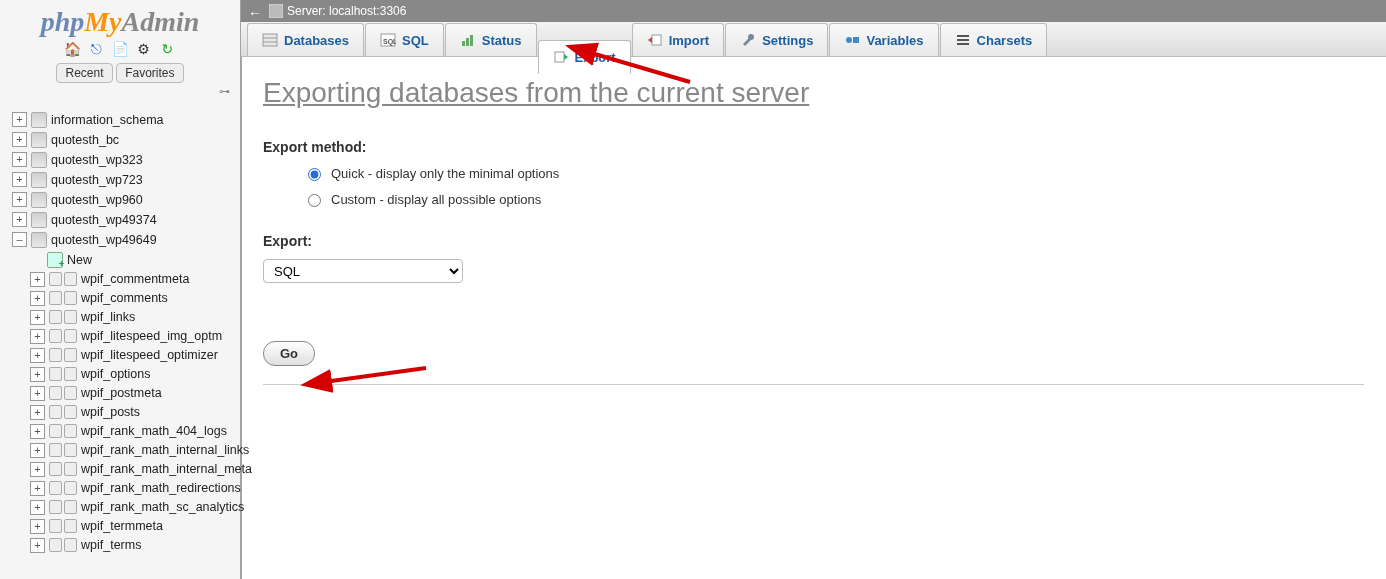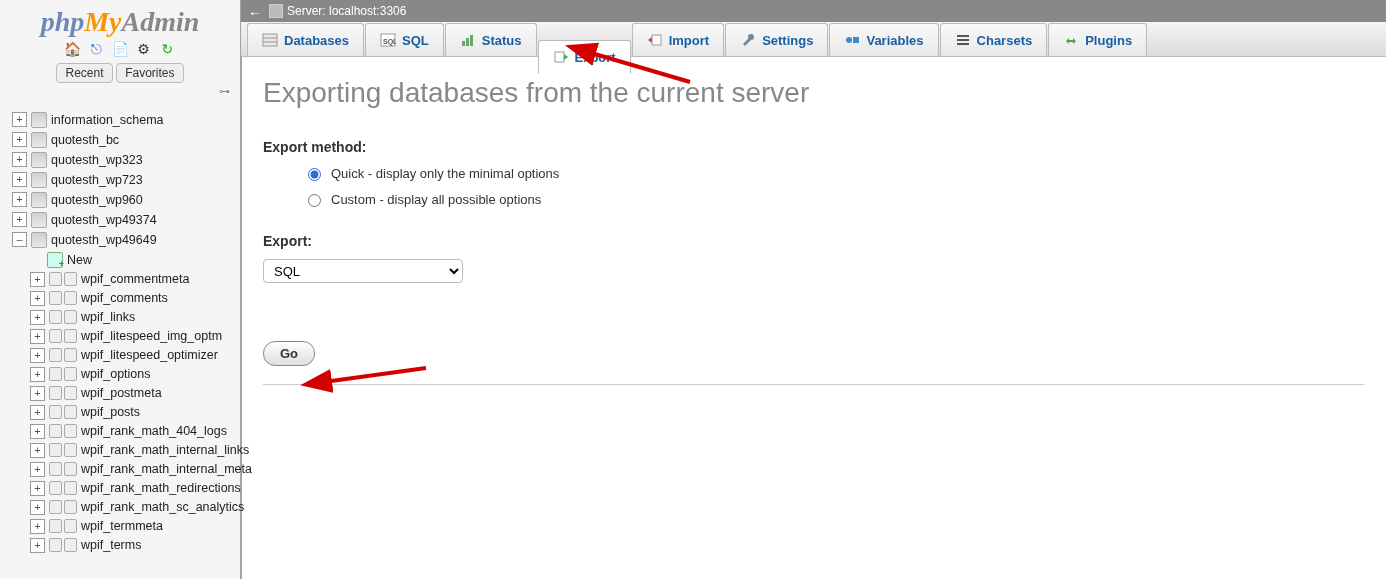--- a/index.html
+++ b/index.html
@@ -31,21 +31,21 @@
   .main{position:absolute;left:241px;top:0;right:0;height:579px;}
   .serverbar{height:22px;background:#888;color:#fff;font-size:12px;display:flex;align-items:center;padding:0 6px;}
   .serverbar .back{display:inline-flex;width:16px;height:16px;align-items:center;justify-content:center;color:#fff;margin-right:6px;font-size:14px;cursor:pointer;}
   .serverbar .srvico{display:inline-block;width:12px;height:12px;border:1px solid #ccc;margin-right:4px;background:#bbb;}
   .tabs{height:34px;background:linear-gradient(#f4f4f4,#dcdcdc);border-bottom:1px solid #bbb;display:flex;align-items:flex-end;padding-left:6px;}
   .tab{display:flex;align-items:center;padding:8px 14px;border:1px solid #bbb;border-bottom:none;background:linear-gradient(#f9f9f9,#e8e8e8);color:#1a5ea3;font-weight:bold;font-size:13px;border-radius:3px 3px 0 0;margin-right:1px;cursor:pointer;}
   .tab.active{background:#fff;border-bottom:1px solid #fff;position:relative;top:18px;}
   .tab .tico{width:16px;height:16px;margin-right:6px;display:inline-flex;align-items:center;justify-content:center;}
   .tico svg{display:block;}
   .content{padding:20px 22px;}
-  h2.pagetitle{font-size:28px;font-weight:normal;color:#888;margin:0 0 30px 0;}
+  h2.pagetitle{font-size:28px;font-weight:normal;color:#888;margin:0 0 30px 0;text-decoration:underline;}
   .section-label{font-weight:bold;font-size:14px;margin-bottom:10px;}
   .radio-row{display:flex;align-items:center;margin:4px 0 10px 40px;font-size:13px;}
   .radio-row input{margin-right:10px;accent-color:#2b6cd6;}
   .format-select{margin-top:10px;}
   .format-select select{width:200px;height:24px;border:1px solid #bbb;border-radius:4px;font-size:13px;padding:0 6px;background:#fff;}
   .go-row{margin-top:40px;padding-top:18px;}
   .go-btn{border:1px solid #888;border-radius:12px;padding:4px 16px;font-size:13px;background:linear-gradient(#fefefe,#e0e0e0);cursor:pointer;font-weight:bold;color:#333;}
   .hr{border:0;border-top:1px solid #ccc;margin:18px 0 0 0;}
 
   
@@ -313,28 +313,20 @@
       </div>
     <div class="tab">
         <span class="tico">
           <svg width="16" height="14">
             <line x1="2" y1="3" x2="14" y2="3" stroke="#555" stroke-width="2"></line>
             <line x1="2" y1="7" x2="14" y2="7" stroke="#555" stroke-width="2"></line>
             <line x1="2" y1="11" x2="14" y2="11" stroke="#555" stroke-width="2"></line>
           </svg>
         </span>
         <span>Charsets</span>
-      </div>
-    <div class="tab">
-        <span class="tico">
-          <svg width="16" height="14">
-            <path d="M3 8 L6 5 L6 7 L10 7 L10 5 L13 8 L10 11 L10 9 L6 9 L6 11 Z" fill="#4a4"></path>
-          </svg>
-        </span>
-        <span>Plugins</span>
       </div>
   </div>
 
   <div class="content">
     <h2 class="pagetitle">Exporting databases from the current server</h2>
 
     <div class="section-label">Export method:</div>
     <label class="radio-row">
       <input type="radio" name="method" checked="" style="">
       <span>Quick - display only the minimal options</span>

